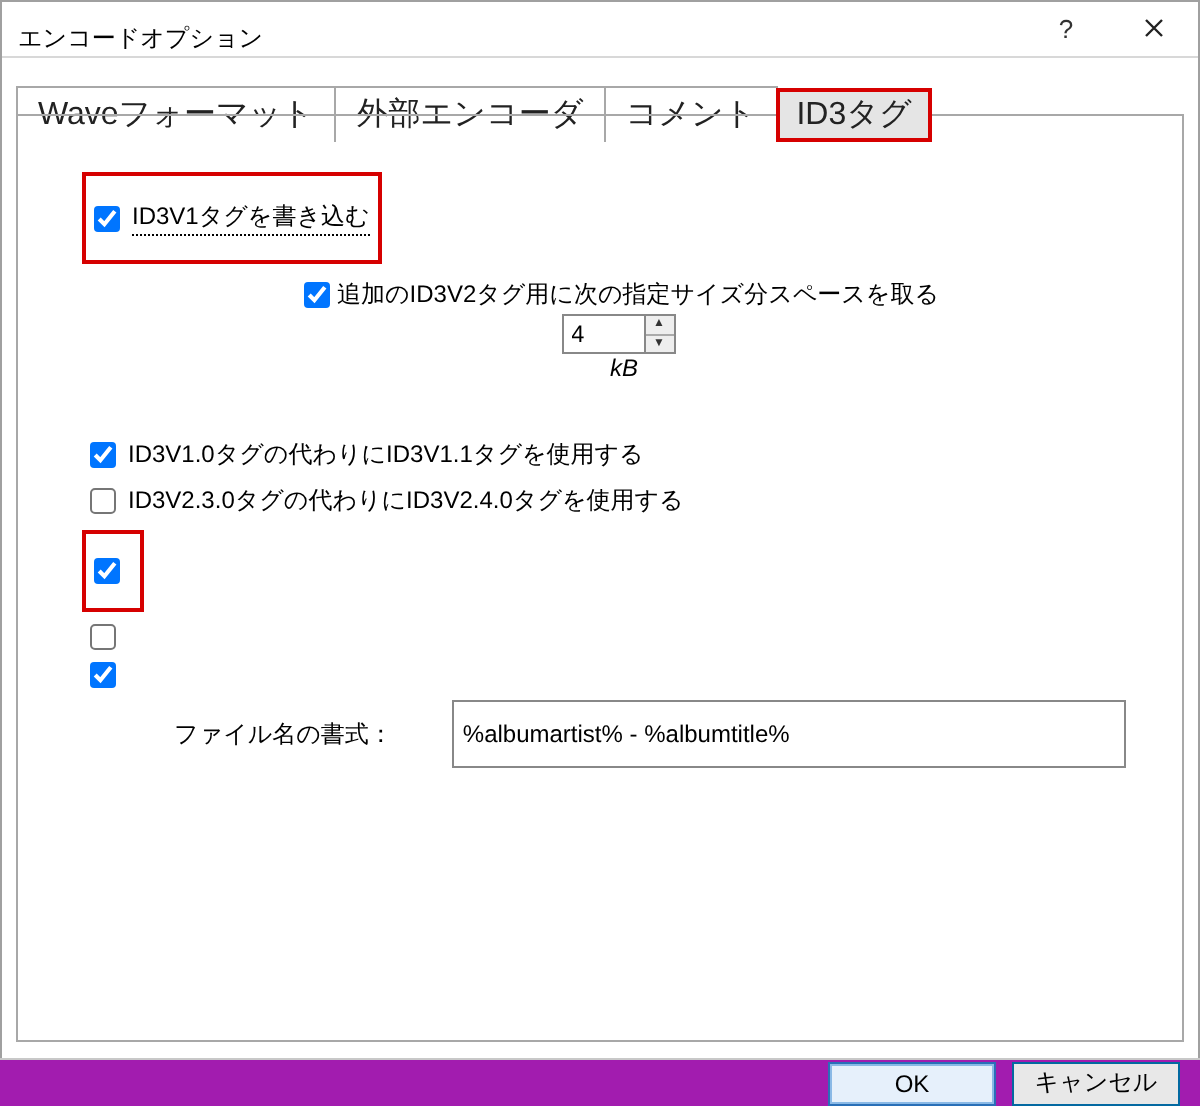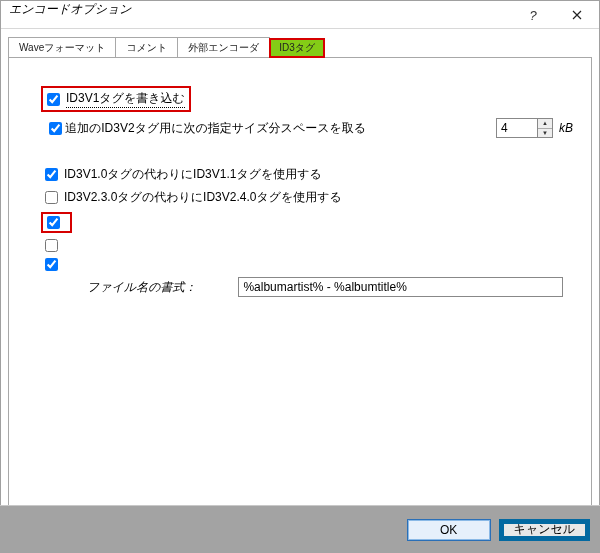--- a/index.html
+++ b/index.html
@@ -10,25 +10,24 @@
     background: #fff;
     color: #000;
     width: 600px;
     height: 553px;
     overflow: hidden;
     border: 1px solid #a0a0a0;
   }
   .titlebar {
     height: 28px;
     display: flex;
-    align-items: flex-start;
+    align-items: flex-end;
     padding-left: 8px;
     background: #fff;
     border-bottom: 1px solid #d8d8d8;
-    font-style: italic;
   }
   .titlebar-title { flex: 1; font-size: 12px; }
   .winbtn {
     width: 44px;
     height: 28px;
     display: flex;
     align-items: center;
     justify-content: center;
     font-size: 13px;
     color: #333;
@@ -40,27 +39,27 @@
   .tabstrip {
     display: flex;
     align-items: flex-end;
     height: 22px;
   }
   .tab {
     border: 1px solid #a8a8a8;
     border-bottom: none;
     background: #fff;
     padding: 3px 10px 3px 10px;
-    font-size: 10px;
+    font-size: 16px;
     margin-right: -1px;
     position: relative;
-    top: 1px;
+    top: 14px;
     color: #222;
   }
-  .tab.active { background:#84cc16; z-index:2; }
+  .tab.active { background:#e5e5e5; z-index:2; }
   .tabstrip .tab:last-child { margin-right:0; }
   .tab-highlight {
     border: 2px solid #d60000;
     padding: 1px 8px 1px 8px;
   }
   .panel {
     border: 1px solid #a8a8a8;
     height: 464px;
     padding: 28px 18px 10px 36px;
     position: relative;
@@ -70,21 +69,21 @@
     align-items: center;
     margin-bottom: 6px;
     font-size: 12px;
   }
   .row input[type=checkbox] {
     margin: 0 6px 0 0;
     width: 13px; height: 13px;
   }
   .gap { height: 22px; }
   .num-row {
-    display:flex; align-items:center; margin-bottom:6px;
+    display:flex; align-items:center; margin-bottom:6px;flex-direction:column;
   }
   .num-row .lab { flex: 0 0 auto; display:flex; align-items:center; }
   .spacer { flex:1; }
   .spin {
     display:flex; align-items:center;
   }
   .spin input[type=text]{
     width: 42px; height: 20px; font-size:12px;
     border:1px solid #888; padding:1px 4px;
     text-align:left;
@@ -94,50 +93,50 @@
     height:20px; width:15px; background:#eee;
   }
   .spin .arrows div{
     flex:1; display:flex; align-items:center; justify-content:center;
     font-size:6px; line-height:1; color:#333; border-bottom:1px solid #aaa;
   }
   .spin .arrows div:last-child{ border-bottom:none; }
   .unit { margin-left: 6px; font-style: italic; }
   .hl-box {
     border: 2px solid #d60000;
-    padding: 2px 4px;
+    padding: 12px 4px;
     display:inline-flex;
     align-items:center;
     margin-left:-4px;
   }
   .hl-box input[type=checkbox]{ margin:0 6px 0 0; }
   .fmt-row {
     display:flex; align-items:center; margin-top:2px;
   }
-  .fmt-row .flabel { margin-left: 42px; margin-right: 42px; font-style: italic; }
+  .fmt-row .flabel { margin-left: 42px; margin-right: 30px; }
   .fmt-row input[type=text]{
-    flex:1; height:20px; border:1px solid #888; padding:1px 4px; font-size:12px;
+    flex:1; height:34px; border:1px solid #888; padding:1px 4px; font-size:12px;
     margin-right: 10px;
   }
   .bottombar {
     position:absolute;
     left:0; right:0; bottom:0;
-    height:48px;
+    height:24px;
     border-top:1px solid #c8c8c8;
-    background:#a3a3a3;
+    background:#a21caf;
     display:flex;
     align-items:center;
     justify-content:flex-end;
     padding: 0 10px;
     gap: 8px;
   }
   .btn {
     min-width: 84px;
     height:22px;
-    border:5px solid #0369a1;
+    border:1px solid #0369a1;
     background:#e8e8e8;
     font-size:12px;
     display:flex; align-items:center; justify-content:center;
     padding: 0 10px;
   }
   .btn.primary {
     border:1px solid #2a6fb7;
     box-shadow: inset 0 0 0 1px #8ab9e6;
     background:#e6f0fb;
   }
@@ -154,22 +153,22 @@
   <div class="winbtn">
     <svg width="10" height="10" viewBox="0 0 10 10">
         <path d="M1 1 L9 9 M9 1 L1 9" stroke="#222" stroke-width="1.2"></path>
       </svg>
   </div>
 </div>
 
 <div class="content">
   <div class="tabstrip">
     <div class="tab"><span>Waveフォーマット</span></div>
+    <div class="tab"><span>外部エンコーダ</span></div>
     <div class="tab"><span>コメント</span></div>
-    <div class="tab"><span>外部エンコーダ</span></div>
     <div class="tab active tab-highlight"><span>ID3タグ</span></div>
   </div>
 
   <div class="panel">
 
     <div class="row">
       <span class="hl-box">
         <input type="checkbox" checked="" style="">
         <span class="dotted-underline">ID3V1タグを書き込む</span>
       </span>

